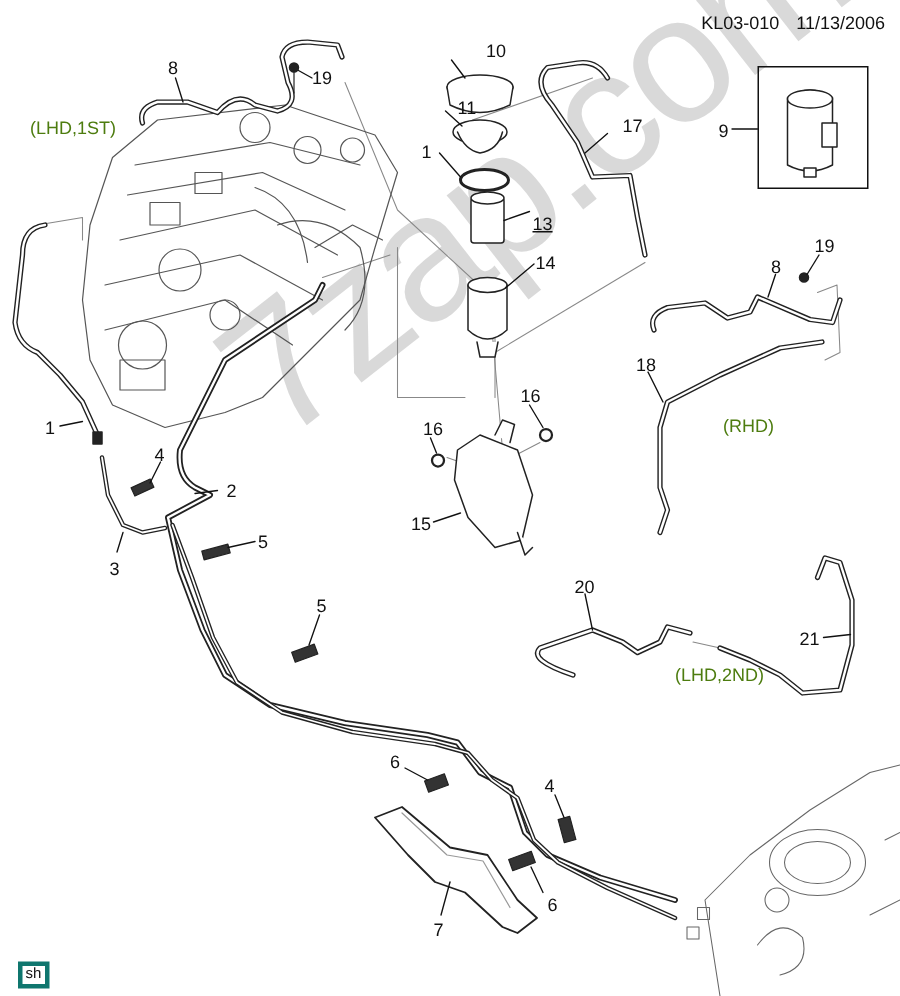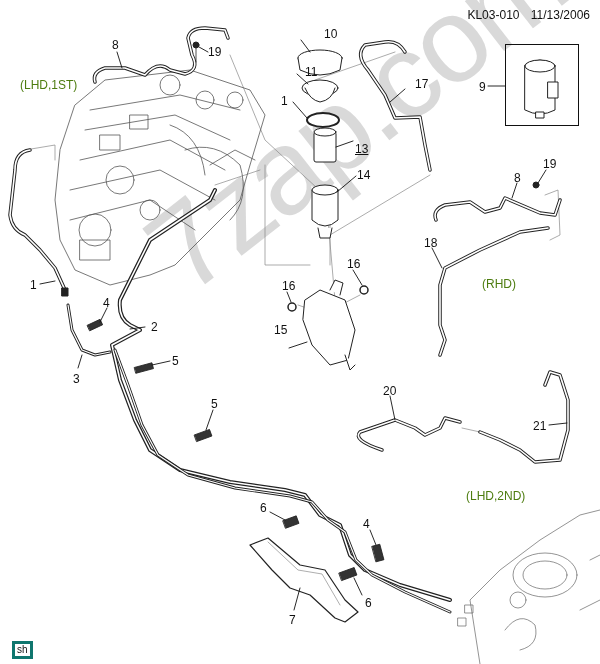--- a/index.html
+++ b/index.html
@@ -178,21 +178,21 @@
 
   <div class="callout"></div>
 
   <div class="header">
     <span>KL03-010</span>
     <span>11/13/2006</span>
   </div>
 
   <div class="note" style="left:20px;top:79px;">(LHD,1ST)</div>
   <div class="note" style="left:482px;top:278px;">(RHD)</div>
-  <div class="note" style="left:450px;top:490px;margin-left:16px;">(LHD,2ND)</div>
+  <div class="note" style="left:450px;top:444px;">(LHD,2ND)</div>
 
   <div class="lbl" style="left:30px;top:279px;">1</div>
   <div class="lbl" style="left:151px;top:321px;">2</div>
   <div class="lbl" style="left:73px;top:373px;">3</div>
   <div class="lbl" style="left:103px;top:297px;">4</div>
   <div class="lbl" style="left:172px;top:355px;">5</div>
   <div class="lbl" style="left:211px;top:398px;">5</div>
   <div class="lbl" style="left:260px;top:502px;">6</div>
   <div class="lbl" style="left:363px;top:518px;">4</div>
   <div class="lbl" style="left:365px;top:597px;">6</div>
@@ -204,18 +204,18 @@
   <div class="lbl" style="left:281px;top:95px;">1</div>
   <div class="lbl" style="left:355px;top:143px;text-decoration:underline;">13</div>
   <div class="lbl" style="left:357px;top:169px;">14</div>
   <div class="lbl" style="left:415px;top:78px;">17</div>
   <div class="lbl" style="left:479px;top:81px;">9</div>
   <div class="lbl" style="left:543px;top:158px;">19</div>
   <div class="lbl" style="left:514px;top:172px;">8</div>
   <div class="lbl" style="left:424px;top:237px;text-align:right;">18</div>
   <div class="lbl" style="left:282px;top:280px;">16</div>
   <div class="lbl" style="left:347px;top:258px;">16</div>
-  <div class="lbl" style="left:274px;top:324px;">15</div>
+  <div class="lbl" style="left:274px;top:343px;">15</div>
   <div class="lbl" style="left:383px;top:385px;">20</div>
   <div class="lbl" style="left:533px;top:420px;">21</div>
 
   <div class="sh">sh</div>
 </div>
 
 </body></html>

